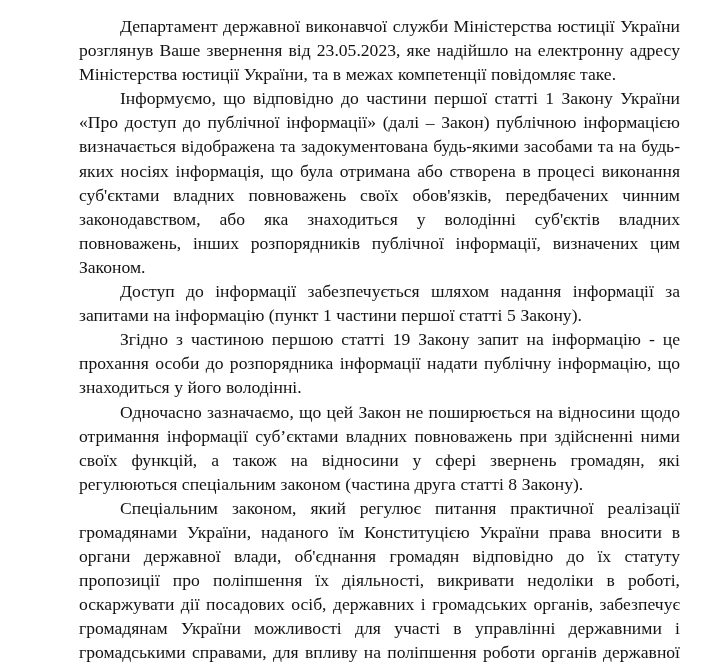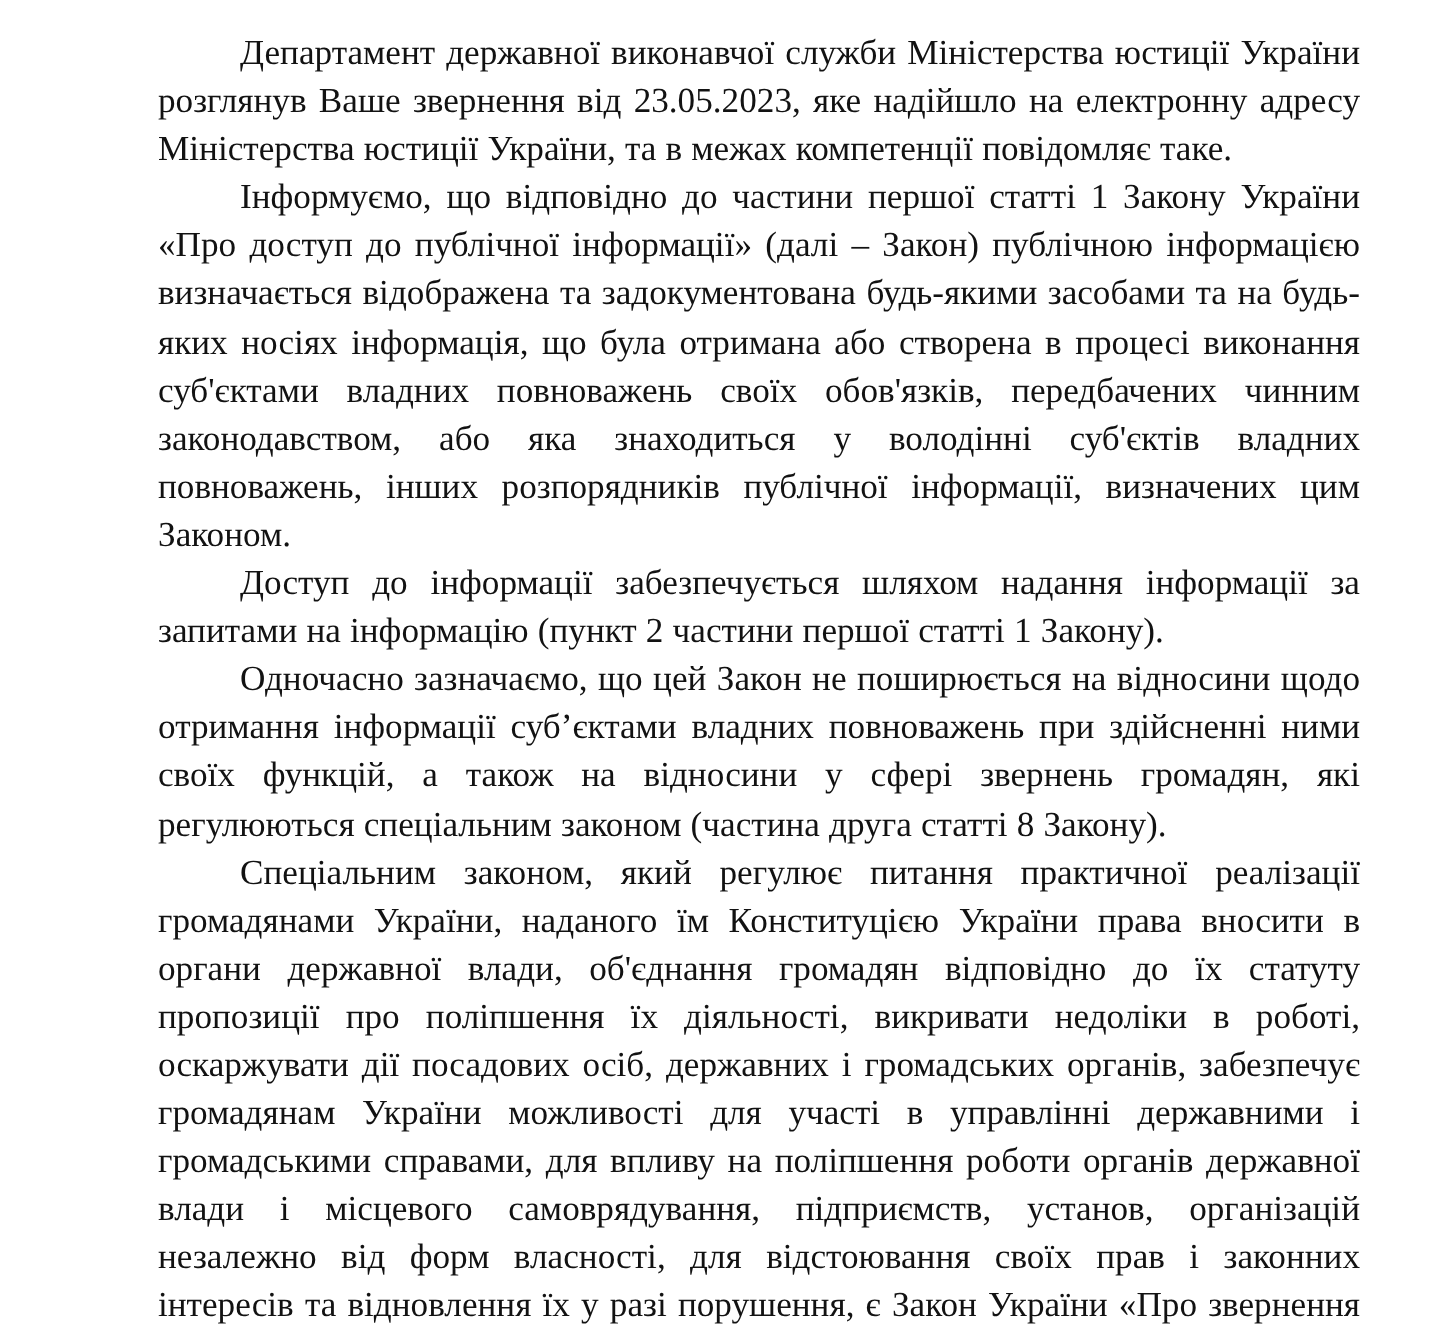--- a/index.html
+++ b/index.html
@@ -46,21 +46,22 @@
 </head>
 <body>
 
 <div id="page">
   <div class="doc-body">
 
     <p class="para">Департамент державної виконавчої служби Міністерства юстиції України розглянув Ваше звернення від 23.05.2023, яке надійшло на електронну адресу Міністерства юстиції України, та в межах компетенції повідомляє таке.</p>
 
     <p class="para">Інформуємо, що відповідно до частини першої статті 1 Закону України «Про доступ до публічної інформації» (далі – Закон) публічною інформацією визначається відображена та задокументована будь-якими засобами та на будь-яких носіях інформація, що була отримана або створена в процесі виконання суб'єктами владних повноважень своїх обов'язків, передбачених чинним законодавством, або яка знаходиться у володінні суб'єктів владних повноважень, інших розпорядників публічної інформації, визначених цим Законом.</p>
 
-    <p class="para">Доступ до інформації забезпечується шляхом надання інформації за запитами на інформацію (пункт 2 частини першої статті 1 Закону).</p>
+    <p class="para">Доступ до інформації забезпечується шляхом надання інформації за запитами на інформацію (пункт 1 частини першої статті 5 Закону).</p>
 
+    <p class="para">Згідно з частиною першою статті 19 Закону запит на інформацію - це прохання особи до розпорядника інформації надати публічну інформацію, що знаходиться у його володінні.</p>
 
     <p class="para">Одночасно зазначаємо, що цей Закон не поширюється на відносини щодо отримання інформації суб’єктами владних повноважень при здійсненні ними своїх функцій, а також на відносини у сфері звернень громадян, які регулюються спеціальним законом (частина друга статті 8 Закону).</p>
 
     <p class="para">Спеціальним законом, який регулює питання практичної реалізації громадянами України, наданого їм Конституцією України права вносити в органи державної влади, об'єднання громадян відповідно до їх статуту пропозиції про поліпшення їх діяльності, викривати недоліки в роботі, оскаржувати дії посадових осіб, державних і громадських органів, забезпечує громадянам України можливості для участі в управлінні державними і громадськими справами, для впливу на поліпшення роботи органів державної влади і місцевого самоврядування, підприємств, установ, організацій незалежно від форм власності, для відстоювання своїх прав і законних інтересів та відновлення їх у разі порушення, є Закон України «Про звернення громадян».</p>
 
   </div>
 </div>
 
 </body></html>

